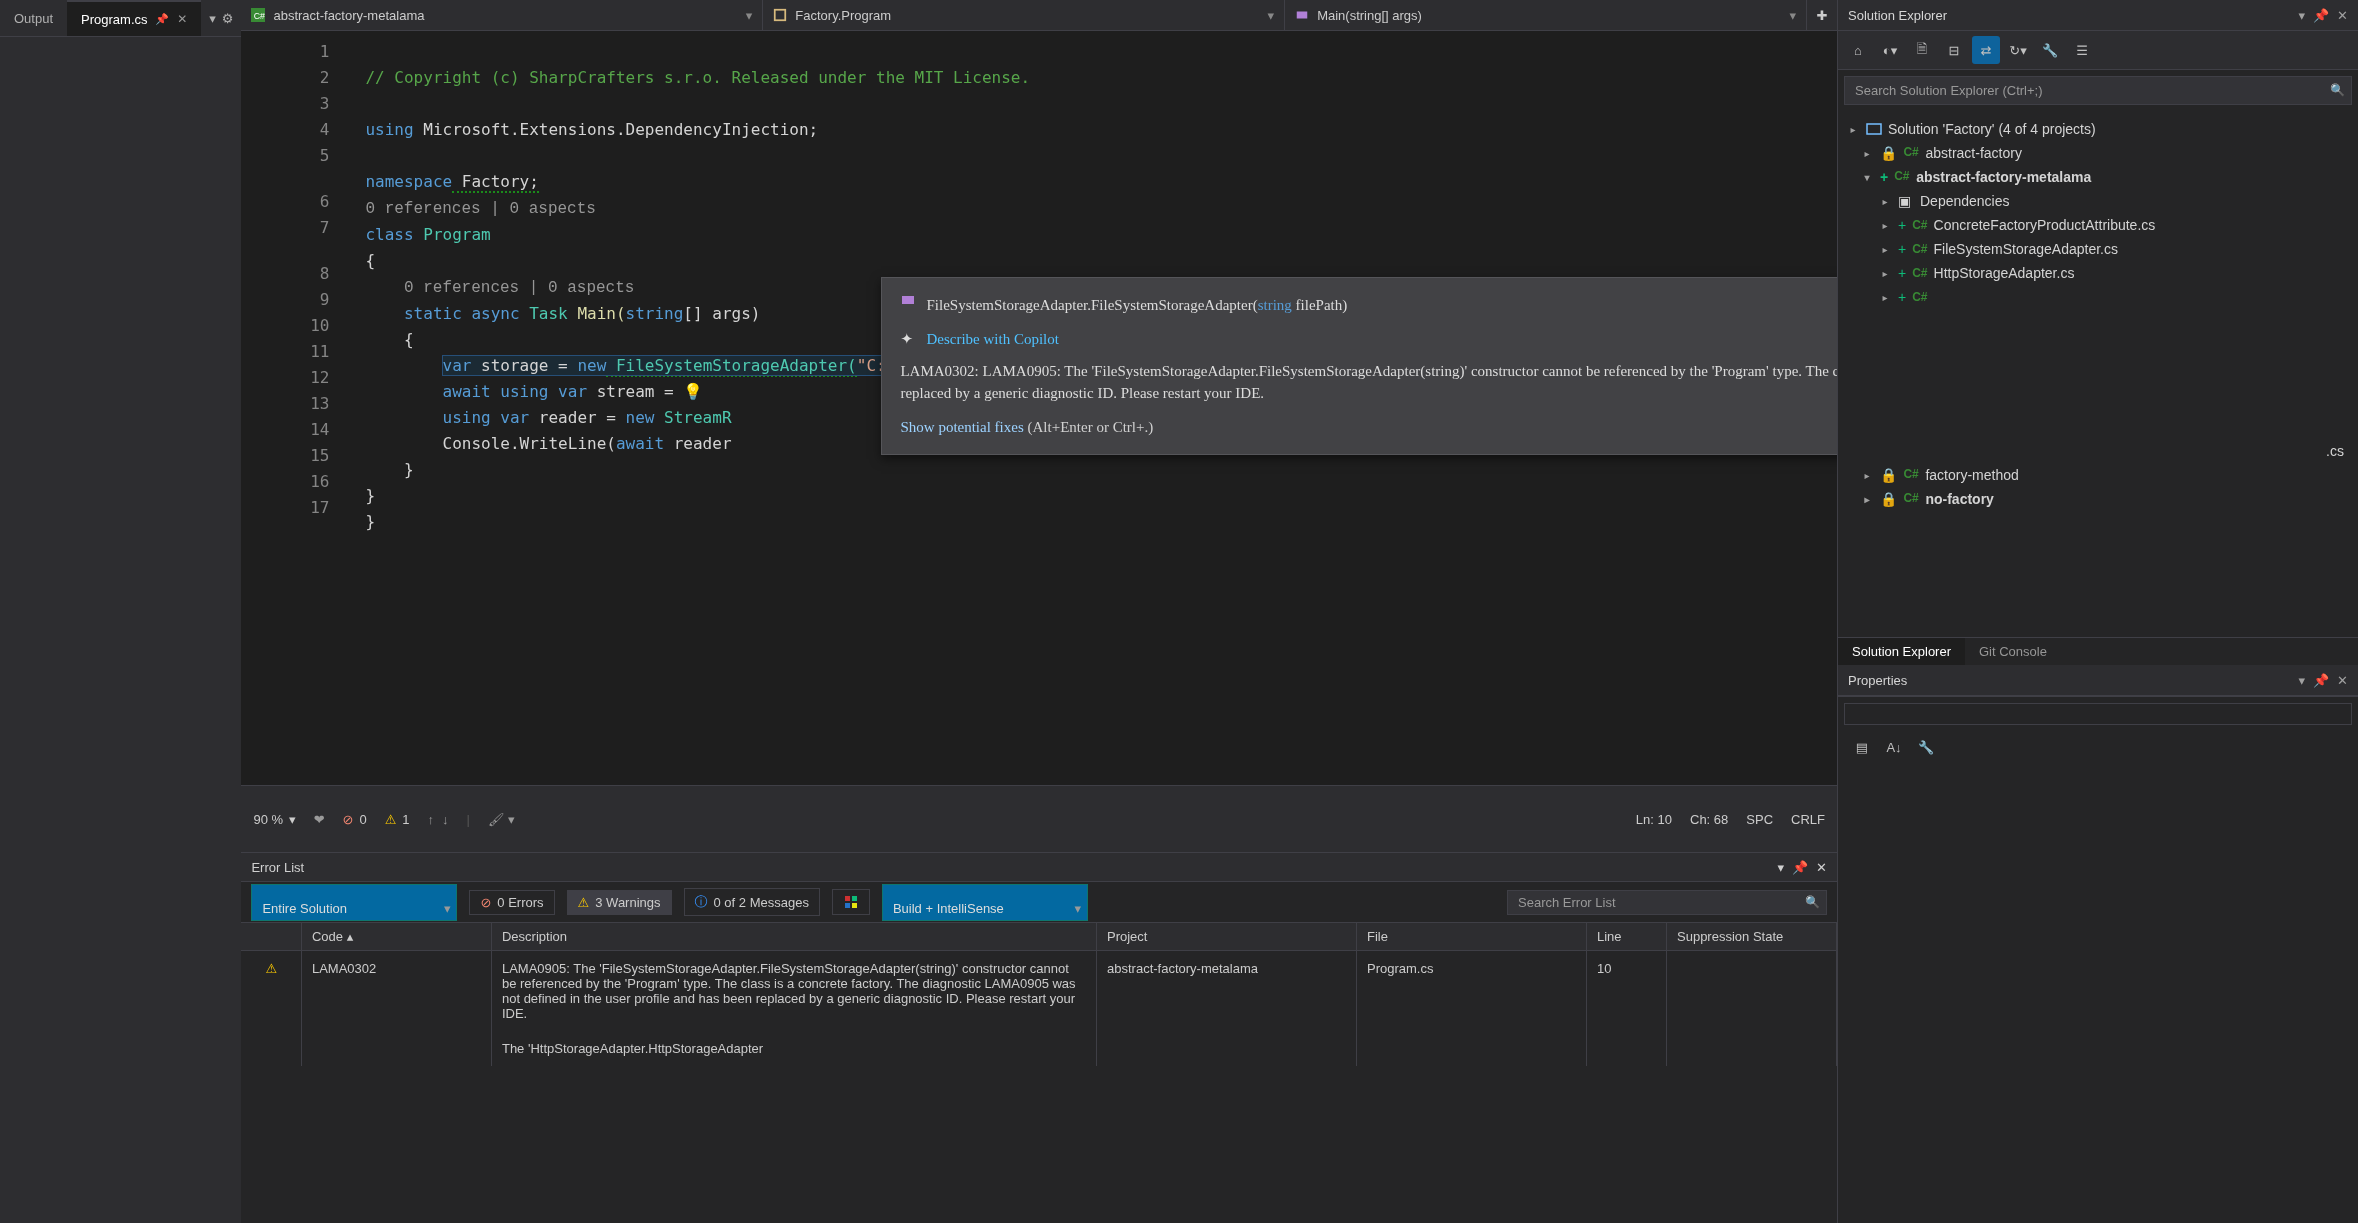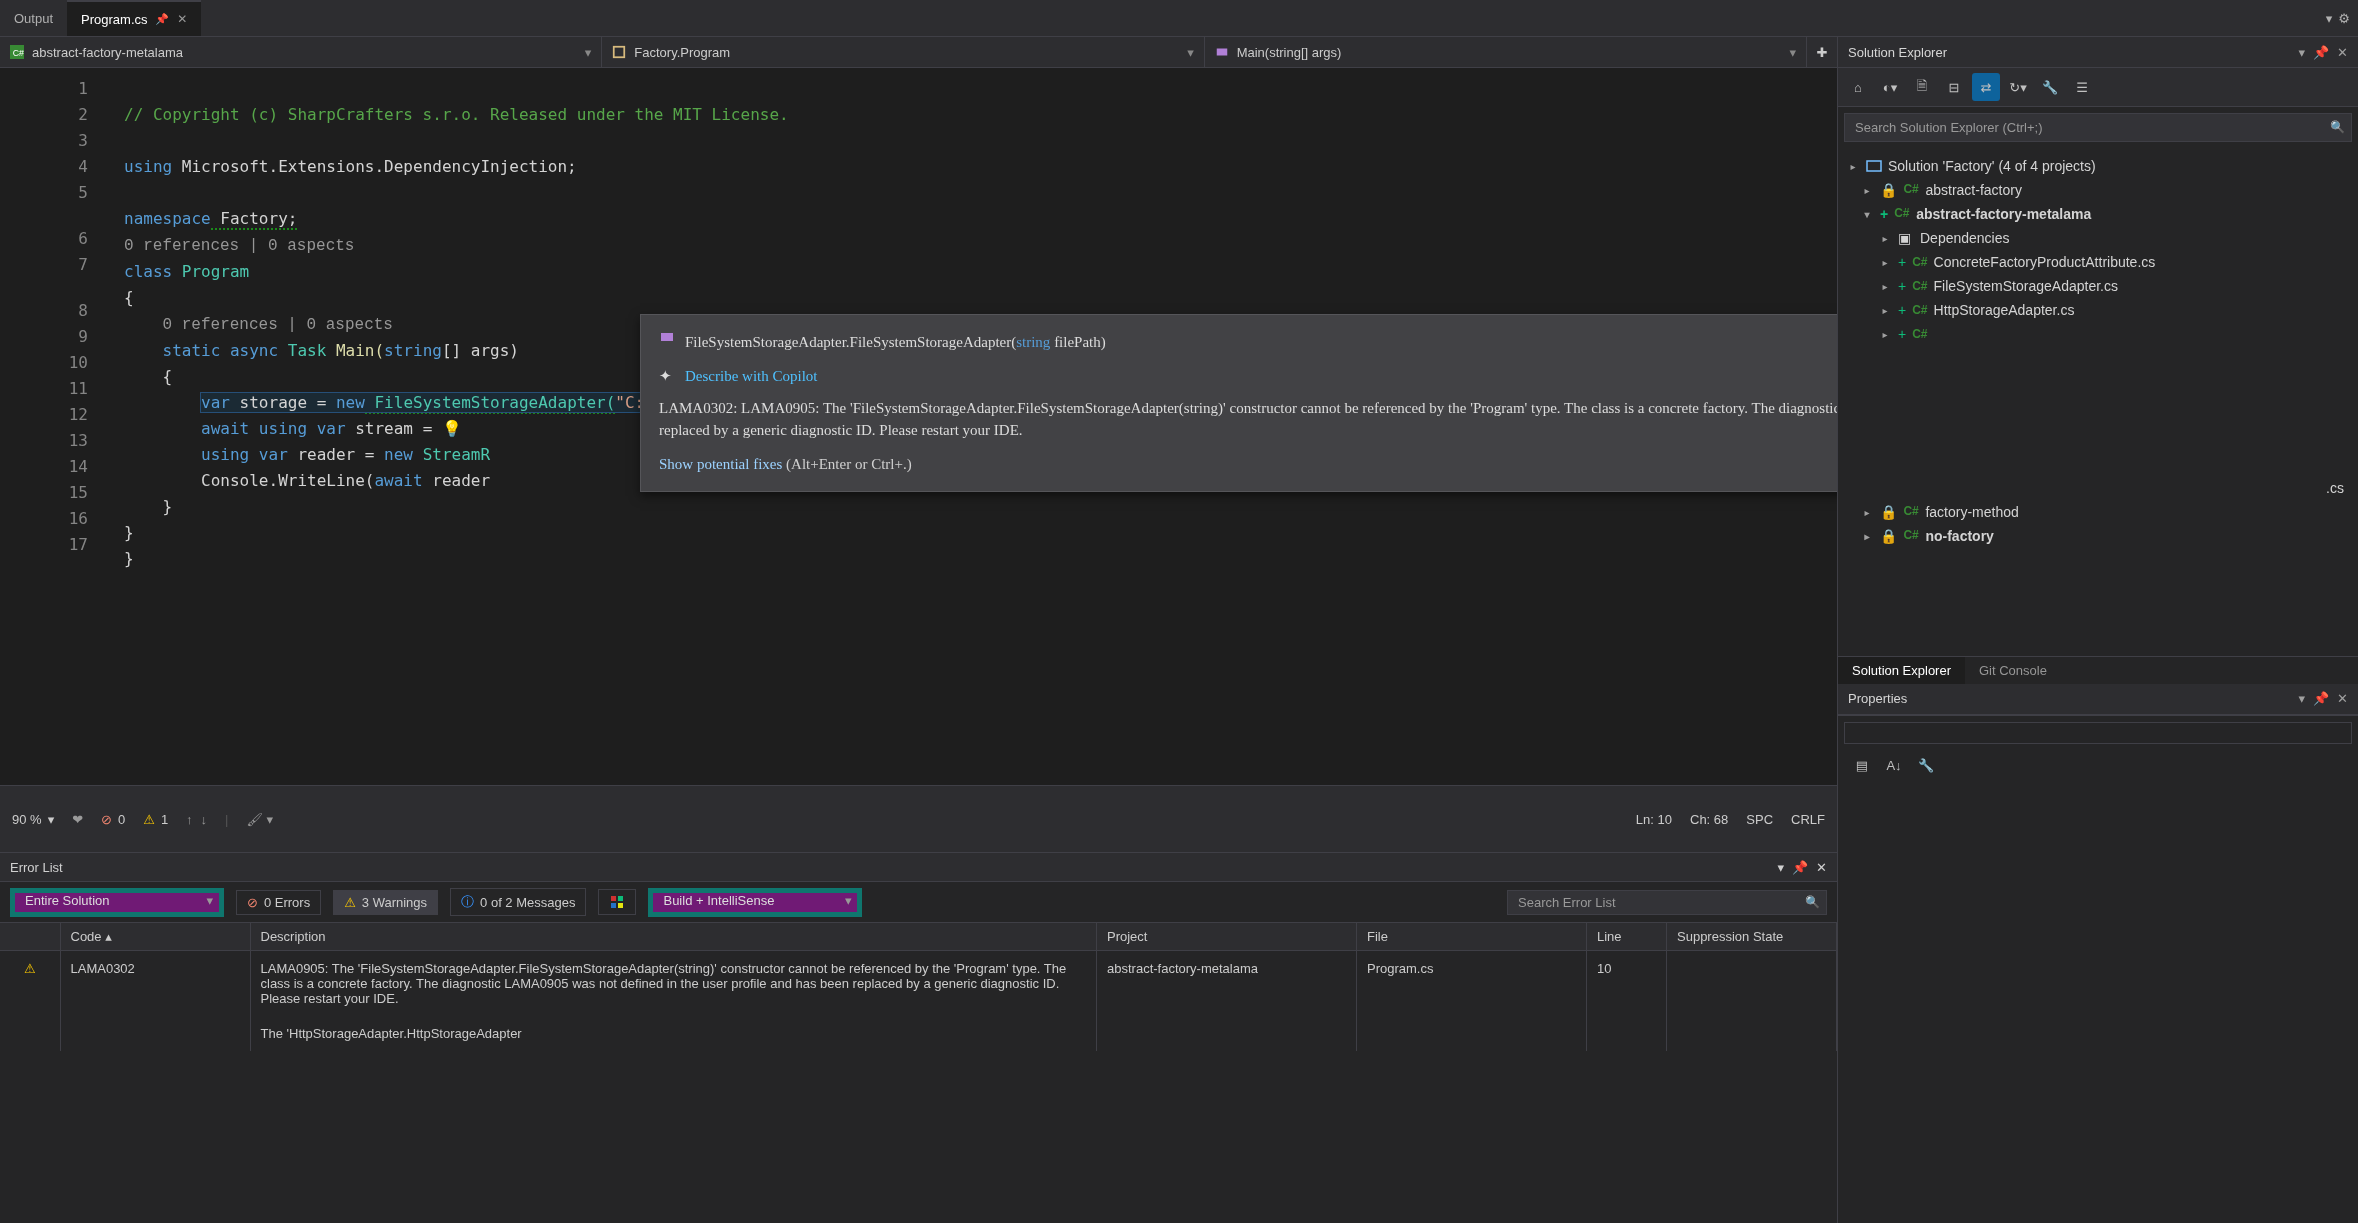--- a/index.html
+++ b/index.html
@@ -1,16 +1,16 @@
 <!DOCTYPE html>
 <html><head>
 <meta charset="utf-8">
 <style>
   html,body{margin:0;padding:0;height:100%;background:#1e1e1e;color:#cccccc;font-family:"Segoe UI",Arial,sans-serif;font-size:13px;overflow:hidden}
-  .root{display:flex;flex-direction:column;width:2358px;height:1223px;background:#2d2d30}
+  .root{display:flex;flex-direction:row;width:2358px;height:1223px;background:#2d2d30}
   
   .tabs{display:flex;align-items:stretch;background:#2d2d30;height:36px;border-bottom:1px solid #3f3f46}
   .tab{display:flex;align-items:center;padding:0 14px;color:#b0b0b0;gap:8px;cursor:pointer}
   .tab.active{background:#1e1e1e;color:#ffffff;border-top:2px solid #3f3f46}
   .tab .close{font-size:12px;color:#999}
   .tab .pin{font-size:11px;color:#999}
   .tabs-fill{flex:1}
   .tabs-end{display:flex;align-items:center;padding:0 8px;color:#b0b0b0;gap:6px}
   
   .main{flex:1;display:flex;min-height:0}
@@ -48,21 +48,21 @@
   .pill{display:flex;align-items:center;gap:6px}
   .edstatus .spacer{flex:1}
   .edstatus .sb-icons{display:flex;gap:8px;align-items:center;color:#9a9a9a}
   .circle-red{color:#f48771}
   .tri-yel{color:#ffcc00}
   
   .bottom{height:370px;display:flex;flex-direction:column;background:#252526;border-top:1px solid #3f3f46}
   .bhdr{display:flex;align-items:center;height:28px;padding:0 10px;color:#d0d0d0;background:#2d2d30;border-bottom:1px solid #3f3f46}
   .bhdr .ttl{flex:1}
   .bfilters{display:flex;align-items:center;height:40px;padding:0 10px;gap:12px;background:#252526;border-bottom:1px solid #3f3f46}
-  .ddown{background:#701a75;border:5px solid #0f766e;padding:0 24px 4px 10px;color:#ddd;position:relative;min-width:170px}
+  .ddown{background:#0369a1;border:1px solid #0f766e;padding:16px 24px 4px 10px;color:#ddd;position:relative;min-width:170px}
   .ddown::after{content:"▾";position:absolute;right:6px;color:#999}
   .togg{display:flex;align-items:center;gap:6px;padding:4px 10px;border:1px solid #3f3f46}
   .togg.active{background:#3f3f46}
   .search{margin-left:auto;background:#333337;border:1px solid #3f3f46;padding:4px 28px 4px 10px;color:#999;min-width:280px;position:relative}
   .search::after{content:"🔍";position:absolute;right:6px;font-size:12px}
   .btable{flex:1;overflow:auto}
   table.errs{width:100%;border-collapse:collapse;table-layout:fixed}
   table.errs th{background:#2d2d30;color:#cccccc;font-weight:normal;text-align:left;padding:6px 10px;border-right:1px solid #3f3f46;border-bottom:1px solid #3f3f46}
   table.errs td{padding:10px;color:#cccccc;border-right:1px solid #3f3f46;vertical-align:top}
   

